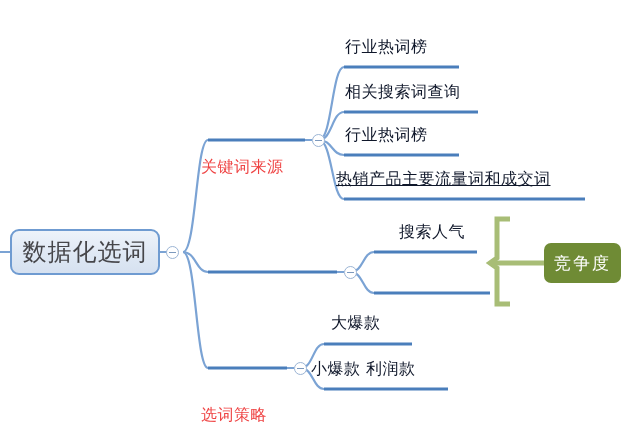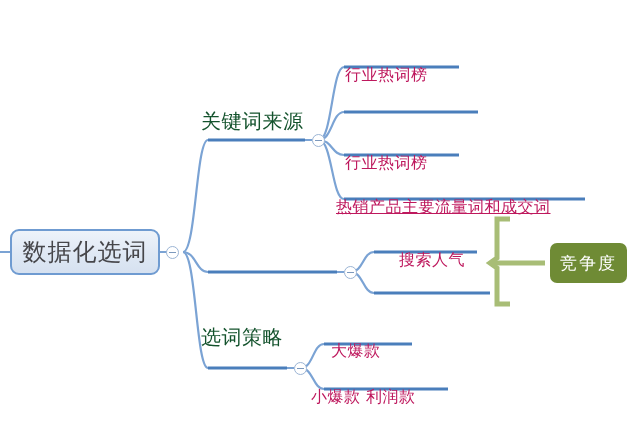--- a/index.html
+++ b/index.html
@@ -37,30 +37,30 @@
     background: linear-gradient(180deg, #eef3fa 0%, #dfe8f4 55%, #d6e1f0 100%);
     display: flex;
     align-items: center;
     justify-content: center;
     font-size: 24px;
     color: #46464a;
     letter-spacing: 1px;
   }
   
   .branch-node {
-    font-size: 20px;
-    color: #14532d;
+    font-size: 16px;
+    color: #ef4444;
     letter-spacing: 0.5px;
+    margin-top: 48px;
   }
   
   .leaf-node {
     font-size: 16px;
-    color: #be185d;
+    color: #0f172a;
     letter-spacing: 0.5px;
-    margin-top: 28px;
   }
   
   .toggle {
     position: absolute;
     width: 13px;
     height: 13px;
     border: 1px solid #9bb4d4;
     border-radius: 50%;
     background: #ffffff;
     box-sizing: border-box;
@@ -139,28 +139,29 @@
     <path d="M 490,263 L 545,263" stroke="#a8bd76" stroke-width="5" fill="none"></path>
   </svg>
 
   <div class="node root-node" style="left:10px; top:229px; width:150px; height:46px;">数据化选词</div>
   <div class="toggle" style="left:166px; top:246px;"></div>
 
   <div class="node branch-node" style="left:201px; top:111px;">关键词来源</div>
   <div class="toggle" style="left:312px; top:134px;"></div>
 
   <div class="node leaf-node" style="left:345px; top:39px;">行业热词榜</div>
+  <div class="node leaf-node" style="left:345px; top:84px;">相关搜索词查询</div>
   <div class="node leaf-node" style="left:345px; top:127px;">行业热词榜</div>
   <div class="node leaf-node" style="left:336px; top:171px;text-decoration:underline;">热销产品主要流量词和成交词</div>
 
   <div class="toggle" style="left:344px; top:266px;"></div>
 
   <div class="node leaf-node" style="left:399px; top:224px;">搜索人气</div>
 
-  <div class="node branch-node" style="left:201px; top:327px;">选词策略</div>
+  <div class="node branch-node" style="left:201px; top:359px;">选词策略</div>
   <div class="toggle" style="left:294px; top:362px;"></div>
 
   <div class="node leaf-node" style="left:331px; top:316px;font-family:Liberation Mono, monospace;">大爆款</div>
   <div class="node leaf-node" style="left:311px; top:361px;">小爆款 利润款</div>
 
-  <div class="badge" style="left:544px; top:243px; width:77px; height:40px;margin-left:6px;">竞争度</div>
+  <div class="badge" style="left:544px; top:243px; width:77px; height:40px;">竞争度</div>
 
 </div>
 
 </body></html>

